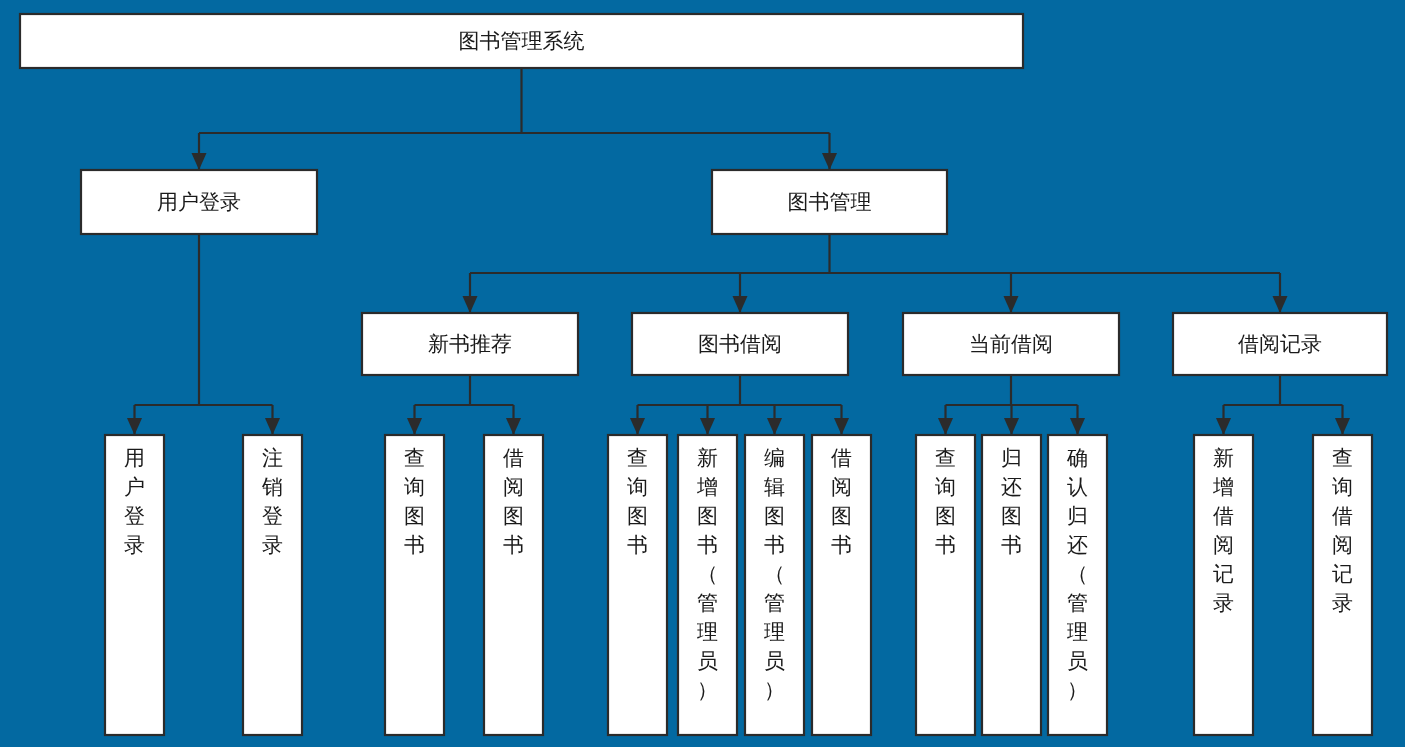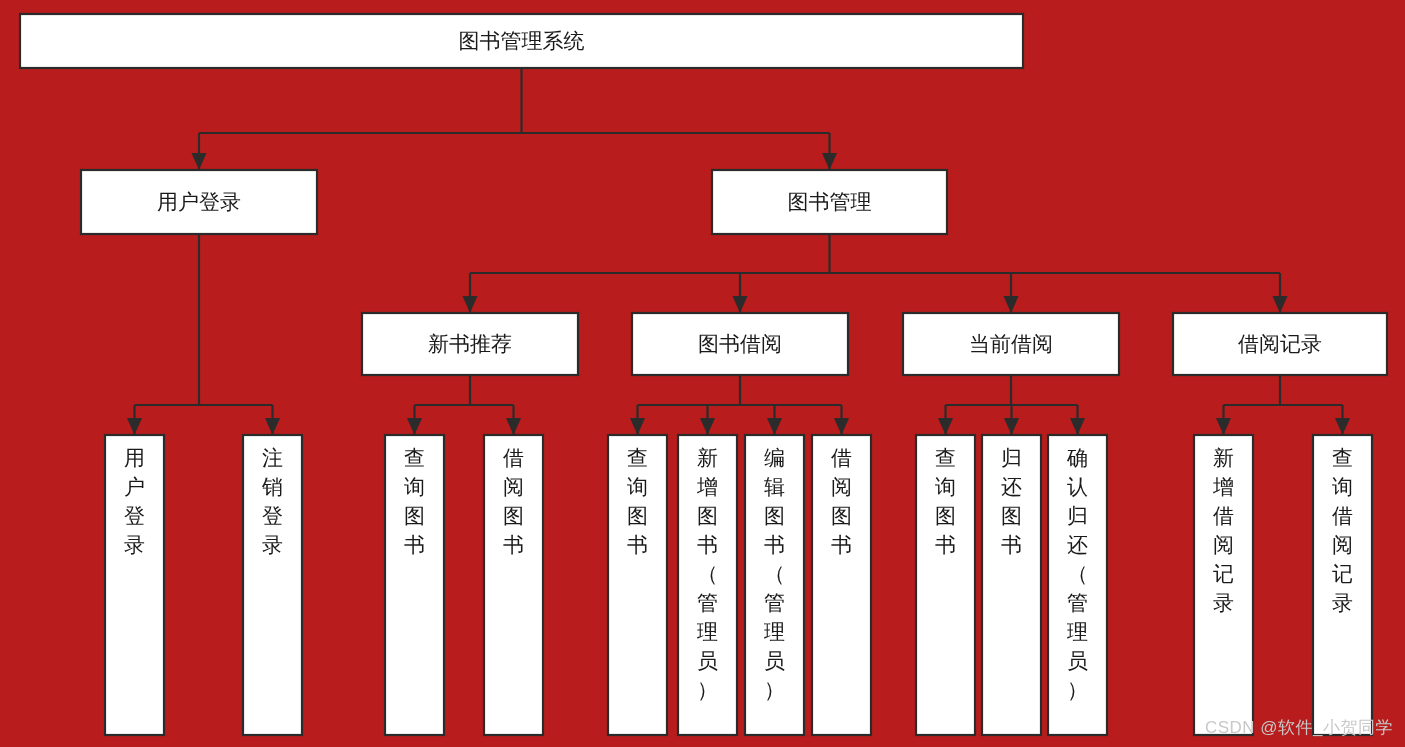--- a/index.html
+++ b/index.html
@@ -10,21 +10,21 @@
   body {
     width: 1405px;
     height: 747px;
     overflow: hidden;
     font-family: "Liberation Sans", "DejaVu Sans", sans-serif;
   }
   #diagram-root {
     position: relative;
     width: 1405px;
     height: 747px;
-    background: #b91c1c;
+    background: #0369a1;
   }
   svg.tree-canvas {
     position: absolute;
     top: 0;
     left: 0;
     width: 1405px;
     height: 747px;
     display: block;
   }
   .node-box {
@@ -273,14 +273,13 @@
           <rect x="1313" y="435" width="59" height="300" class="node-box"></rect>
           <text x="1342.5" y="465" class="node-label-v">查</text>
           <text x="1342.5" y="494" class="node-label-v">询</text>
           <text x="1342.5" y="523" class="node-label-v">借</text>
           <text x="1342.5" y="552" class="node-label-v">阅</text>
           <text x="1342.5" y="581" class="node-label-v">记</text>
           <text x="1342.5" y="610" class="node-label-v">录</text>
         </g>
       </g>
   </svg>
-  <div class="watermark">CSDN @软件_小贺同学</div>
 </div>
 
 </body></html>

